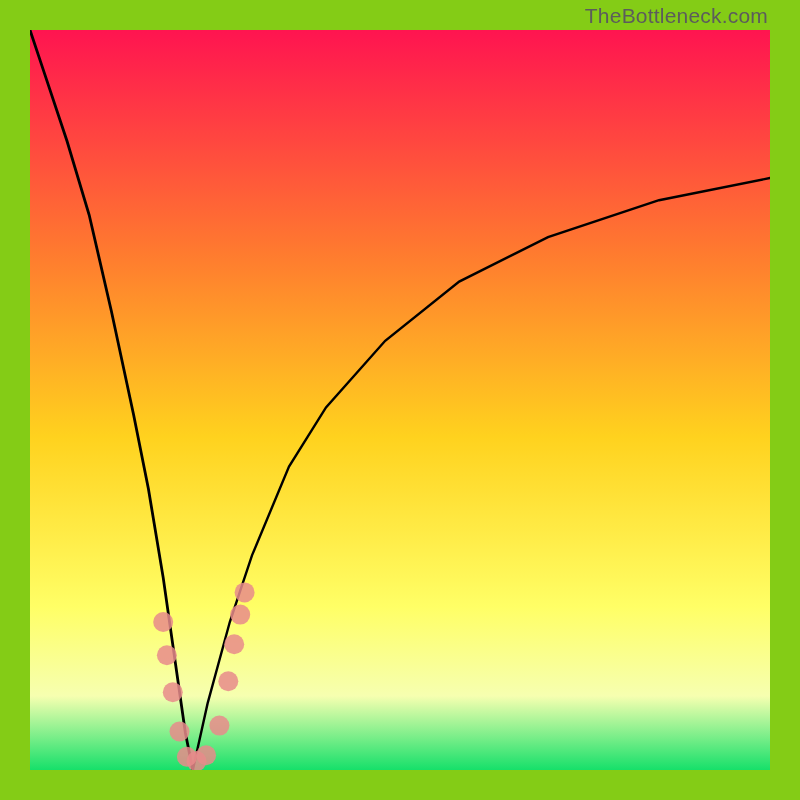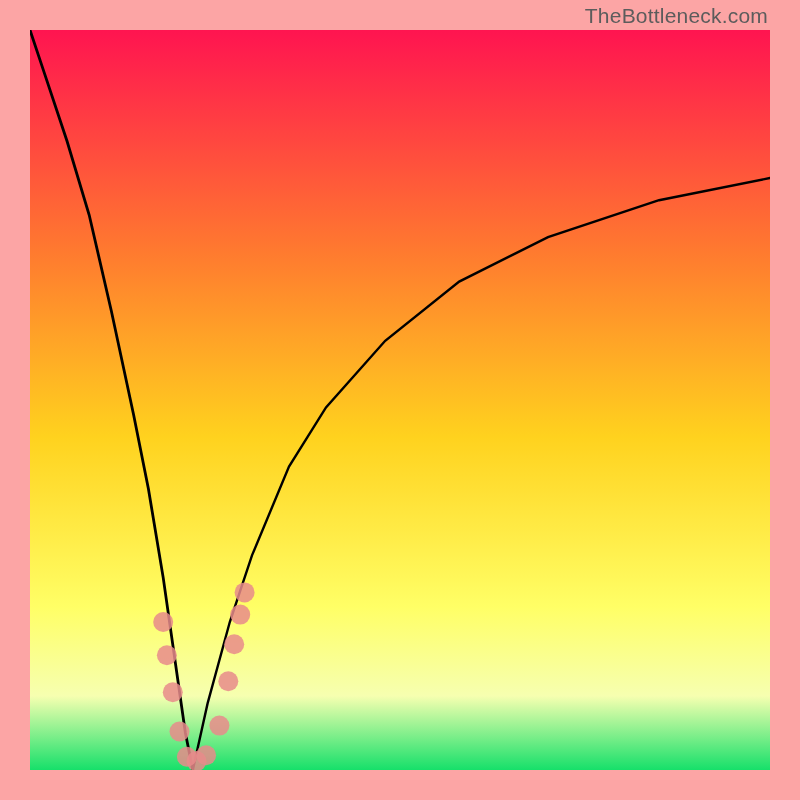--- a/index.html
+++ b/index.html
@@ -8,21 +8,21 @@
     width: 800px;
     height: 800px;
     overflow: hidden;
     background: #000;
     font-family: Arial, Helvetica, sans-serif;
   }
   .frame {
     position: relative;
     width: 800px;
     height: 800px;
-    background: #fca5a5;
+    background: #84cc16;
   }
   .plot-area {
     position: absolute;
     left: 30px;
     top: 30px;
     width: 740px;
     height: 740px;
     overflow: hidden;
   }
   .gradient-bg {

